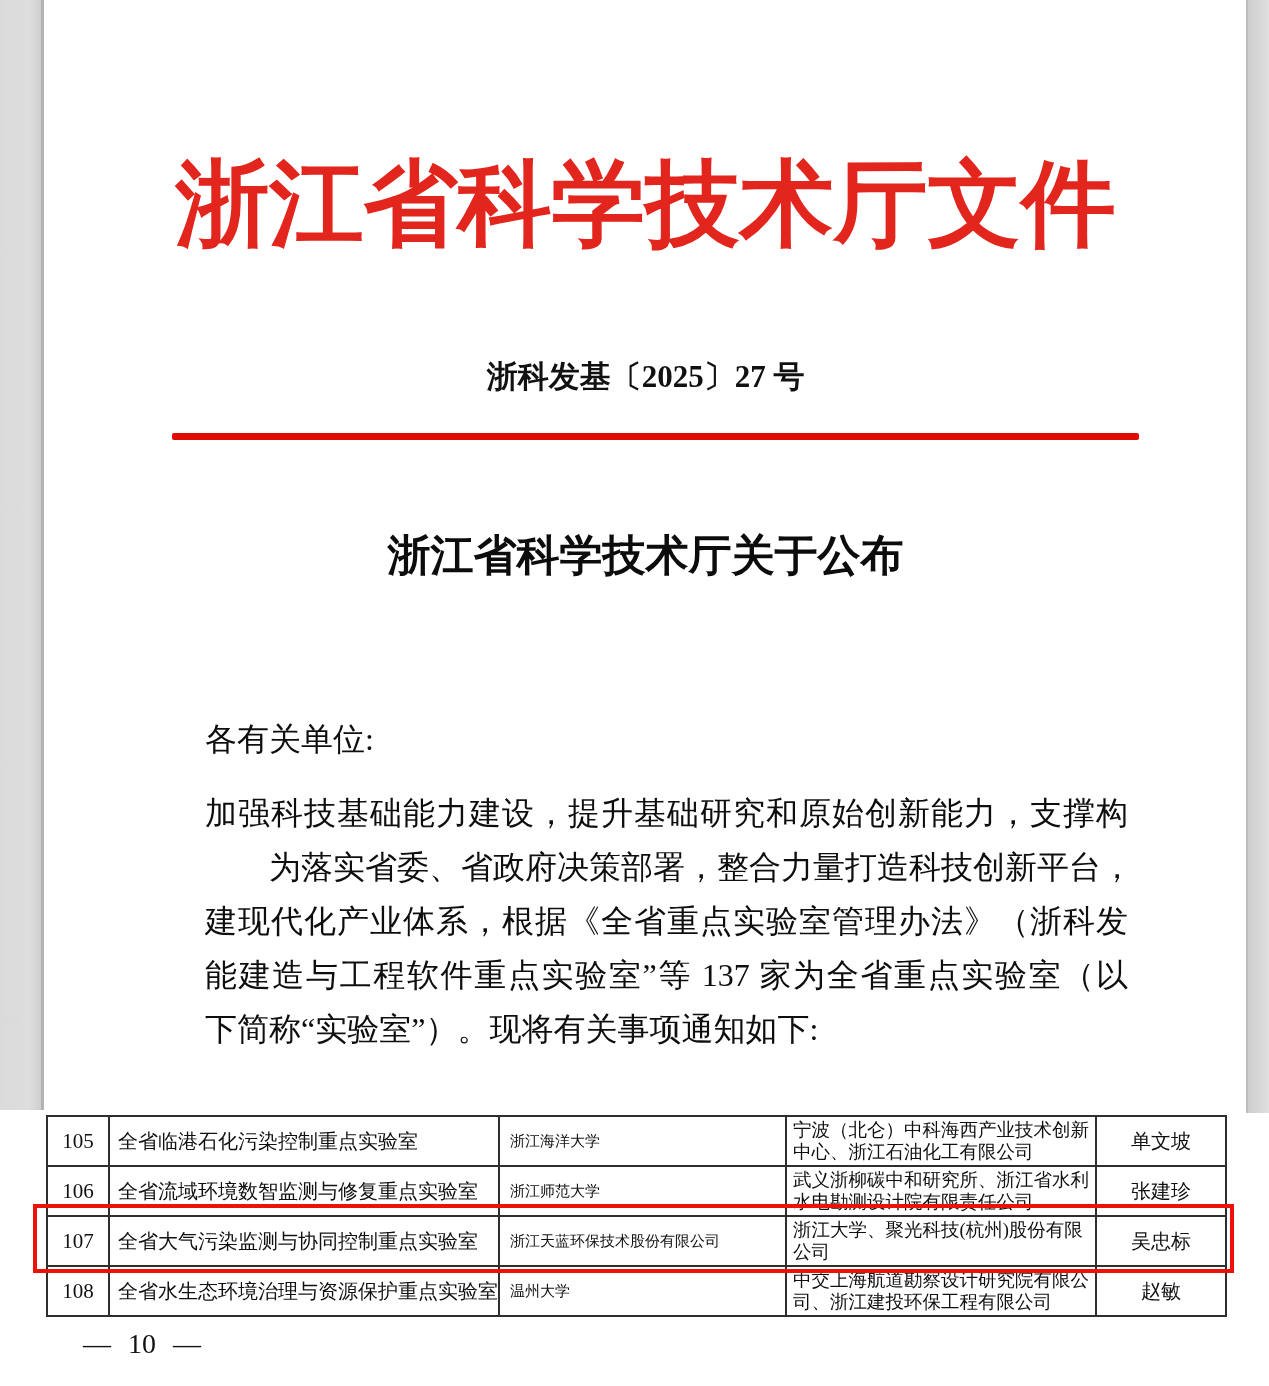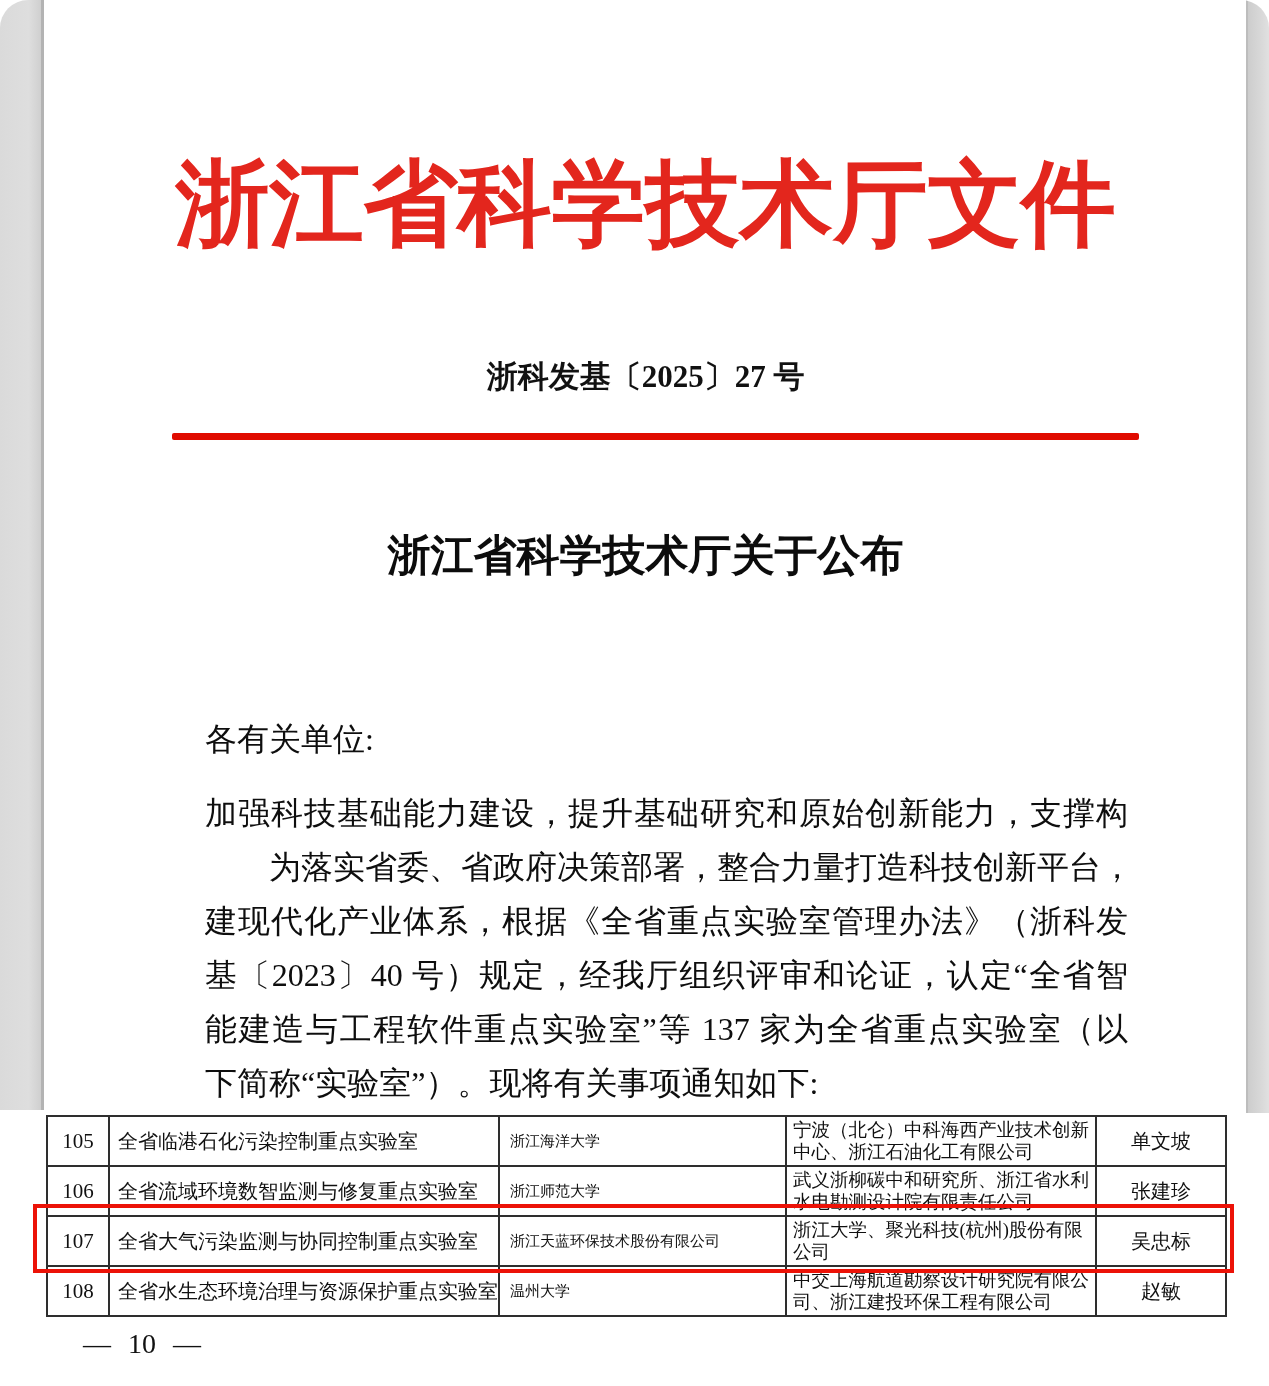--- a/index.html
+++ b/index.html
@@ -8,21 +8,20 @@
     --highlight-red:#ec1207;
     --table-border:#2e2e2e;
     --margin-gray:#d9d9d9;
     --ink:#141414;
   }
   html,body{margin:0;padding:0;background:#fff;}
   .stage{
     position:relative;width:1269px;height:1386px;background:#ffffff;
     font-family:"Liberation Serif","DejaVu Serif",serif;color:var(--ink);
     overflow:hidden;
-    border-radius:28px;
   }
   
   .gray-left{
     position:absolute;left:0;top:0;width:41px;height:1110px;
     background:linear-gradient(to right,#dadada 0%,#dedede 70%,#cfcfcf 100%);
     border-right:3px solid #b3b3b3;
   }
   .gray-right{
     position:absolute;left:1246px;top:0;width:23px;height:1113px;
     background:linear-gradient(to right,#cdcdcd 0%,#d9d9d9 60%,#e3e3e3 100%);
@@ -99,21 +98,20 @@
   <div class="red-rule"></div>
 
   <div class="notice-title l1">浙江省科学技术厅关于公布</div>
 
   <div class="salutation">各有关单位:</div>
 
   <div class="para">
     <div class="pline">加强科技基础能力建设，提升基础研究和原始创新能力，支撑构</div>
     <div class="pline indent">为落实省委、省政府决策部署，整合力量打造科技创新平台，</div>
     <div class="pline">建现代化产业体系，根据《全省重点实验室管理办法》（浙科发</div>
-    <div class="pline">基〔2023〕40 号）规定，经我厅组织评审和论证，认定“全省智</div>
     <div class="pline">能建造与工程软件重点实验室”等 137 家为全省重点实验室（以</div>
     <div class="pline last">下简称“实验室”）。现将有关事项通知如下:</div>
   </div>
 
   <table class="lab-table">
     <tbody>
         <tr>
       <td class="c-no">105</td>
       <td class="c-lab">全省临港石化污染控制重点实验室</td>
       <td class="c-inst">浙江海洋大学</td>

